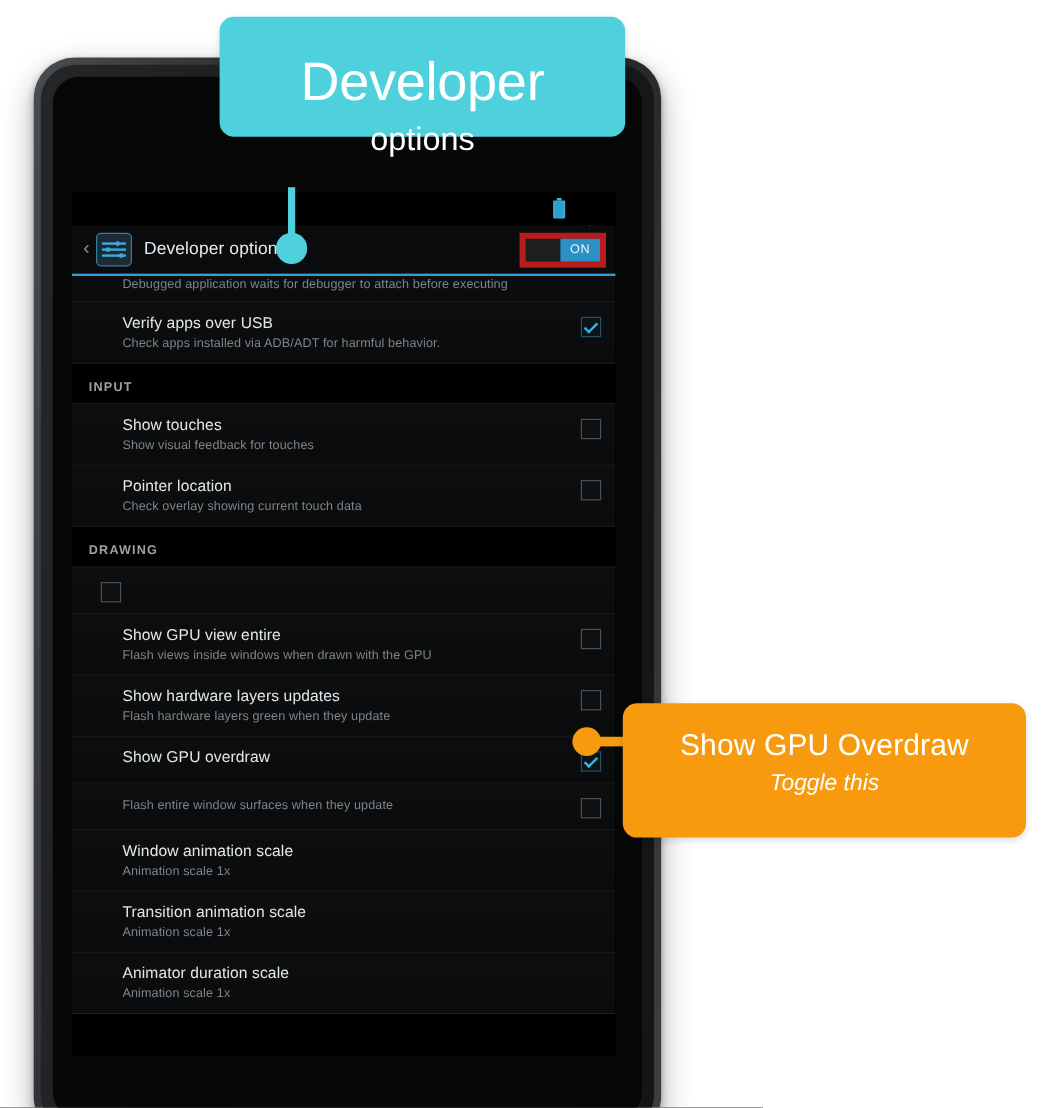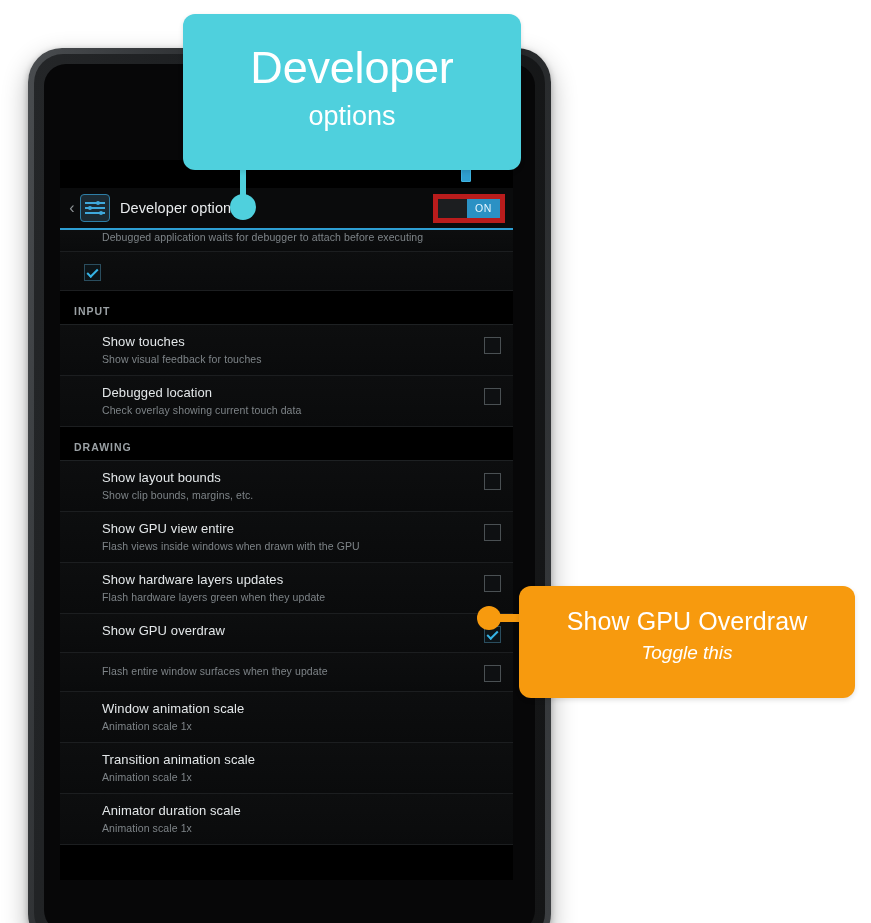--- a/index.html
+++ b/index.html
@@ -122,21 +122,21 @@
   
   .callout{position:absolute;border-radius:12px;}
   .callout .c-main{
     color:#ffffff;text-align:center;line-height:1.06;
   }
   .callout .c-sub{
     color:#ffffff;text-align:center;
   }
 
   .callout-dev{
-    left:183px;top:14px;width:338px;height:156px;
+    left:183px;top:14px;width:338px;height:100px;
     background:#4fd0dd;
     box-shadow:0 2px 5px rgba(0,0,0,.12);
   }
   .callout-dev .c-main{font-size:45px;padding-top:30px;letter-spacing:-.2px;}
   .callout-dev .c-sub{font-size:27px;margin-top:9px;}
   .stem-dev{
     position:absolute;left:240px;top:156px;width:6px;height:52px;background:#4fd0dd;
   }
   .dot-dev{
     position:absolute;left:230px;top:194px;width:26px;height:26px;border-radius:50%;
@@ -194,52 +194,52 @@
 
       <div class="list">
 
         <div class="row partial-top">
           <div class="txt">
             <div class="sub">Debugged application waits for debugger to attach before executing</div>
           </div>
         </div>
 
         <div class="row">
+          <div class="txt">
+            <div class="title">Verify apps over USB</div>
+            <div class="sub">Check apps installed via ADB/ADT for harmful behavior.</div>
+          </div>
           <div class="cb checked"></div>
         </div>
 
         <div class="section">
           <span>INPUT</span>
         </div>
 
         <div class="row">
           <div class="txt">
             <div class="title">Show touches</div>
             <div class="sub">Show visual feedback for touches</div>
           </div>
           <div class="cb"></div>
         </div>
 
         <div class="row">
           <div class="txt">
-            <div class="title">Debugged location</div>
+            <div class="title">Pointer location</div>
             <div class="sub">Check overlay showing current touch data</div>
           </div>
           <div class="cb"></div>
         </div>
 
         <div class="section">
           <span>DRAWING</span>
         </div>
 
         <div class="row">
-          <div class="txt">
-            <div class="title">Show layout bounds</div>
-            <div class="sub">Show clip bounds, margins, etc.</div>
-          </div>
           <div class="cb"></div>
         </div>
 
         <div class="row">
           <div class="txt">
             <div class="title">Show GPU view entire</div>
             <div class="sub">Flash views inside windows when drawn with the GPU</div>
           </div>
           <div class="cb"></div>
         </div>

